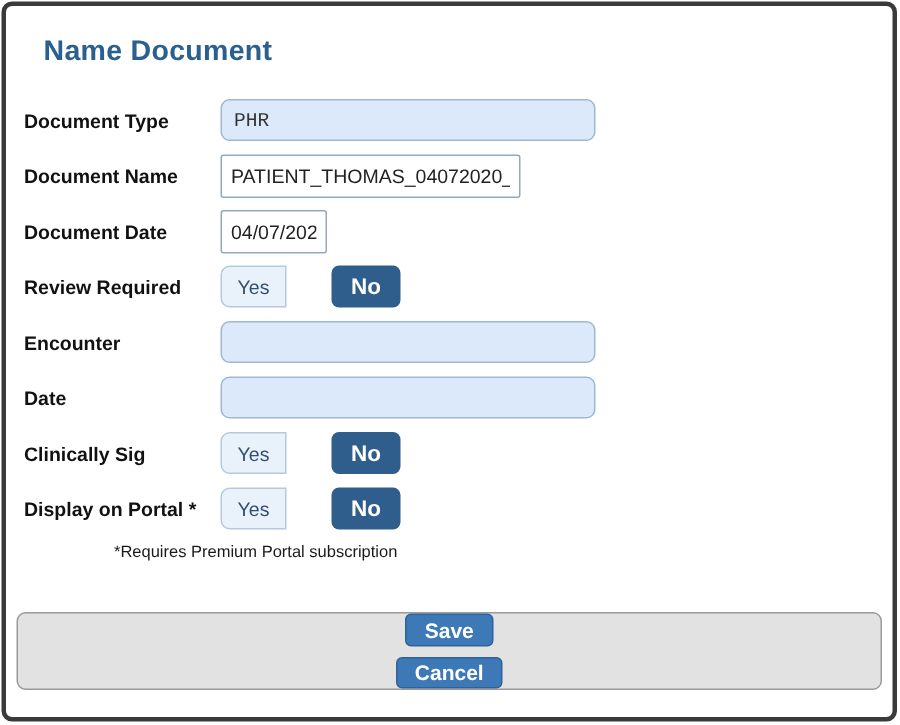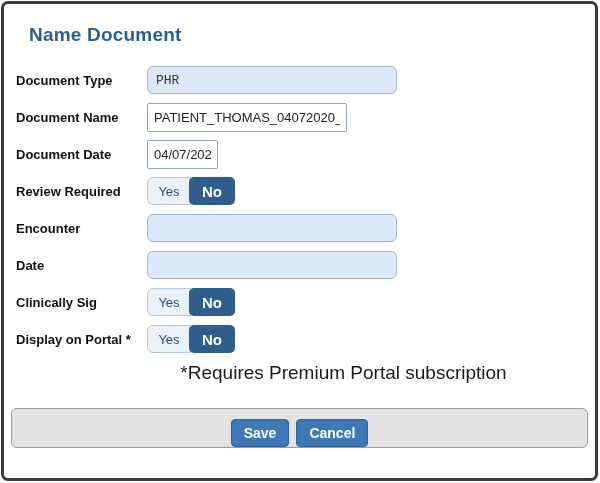--- a/index.html
+++ b/index.html
@@ -63,20 +63,21 @@
     color: #222222;
     padding: 0 6px;
     outline: none;
   }
   input.name-input { width: 200px; }
   input.date-input { width: 71px; }
   .toggle {
     display: flex;
     align-items: stretch;
     height: 28px;
+    gap: 32px;
   }
   .toggle-yes {
     width: 44px;
     background: #e9f1fb;
     border: 1px solid #b3c9de;
     border-radius: 6px 0 0 6px;
     color: #2f4f6f;
     font-size: 13px;
     display: flex; align-items: center; justify-content: center;
     cursor: pointer;
@@ -86,37 +87,37 @@
     margin-left: -2px;
     background: #2f5e8c;
     border-radius: 5px;
     color: #ffffff;
     font-size: 15px;
     font-weight: bold;
     display: flex; align-items: center; justify-content: center;
     cursor: pointer;
   }
   .footnote {
-    margin: 8px 0 0 76px;
-    font-size: 19px;
+    margin: 8px 0 0 60px;
+    font-size: 11px;
     color: #1a1a1a;
-    text-align: center;
   }
   .footer {
     position: absolute;
     left: 7px; right: 7px;
     top: 404px;
-    height: 40px;
+    height: 52px;
     background: #e2e2e2;
     border: 1px solid #9a9a9a;
     border-radius: 6px;
     display: flex;
-    align-items: flex-end;
+    align-items: center;
     justify-content: center;
     gap: 7px;
+    flex-direction: column;
   }
   .btn {
     height: 28px;
     padding: 0 12px;
     background: #3c79b6;
     border: 1px solid #2e6399;
     border-radius: 4px;
     color: #ffffff;
     font-family: "Liberation Sans", sans-serif;
     font-size: 14px;

